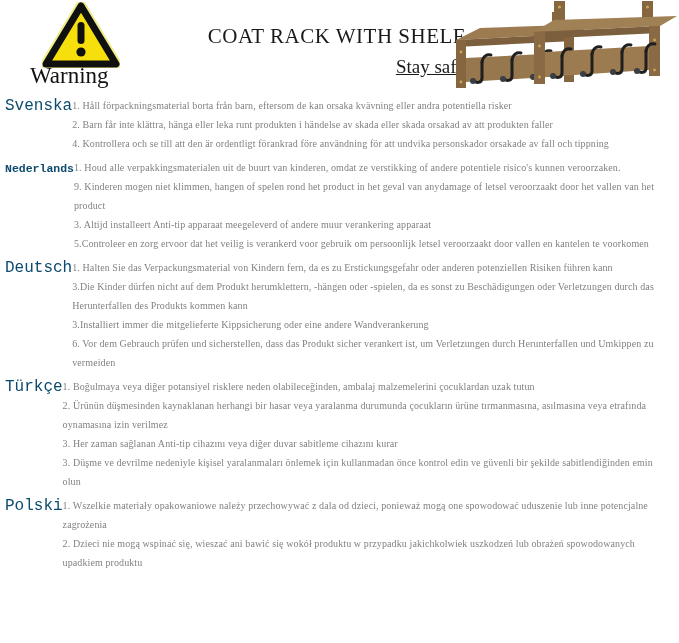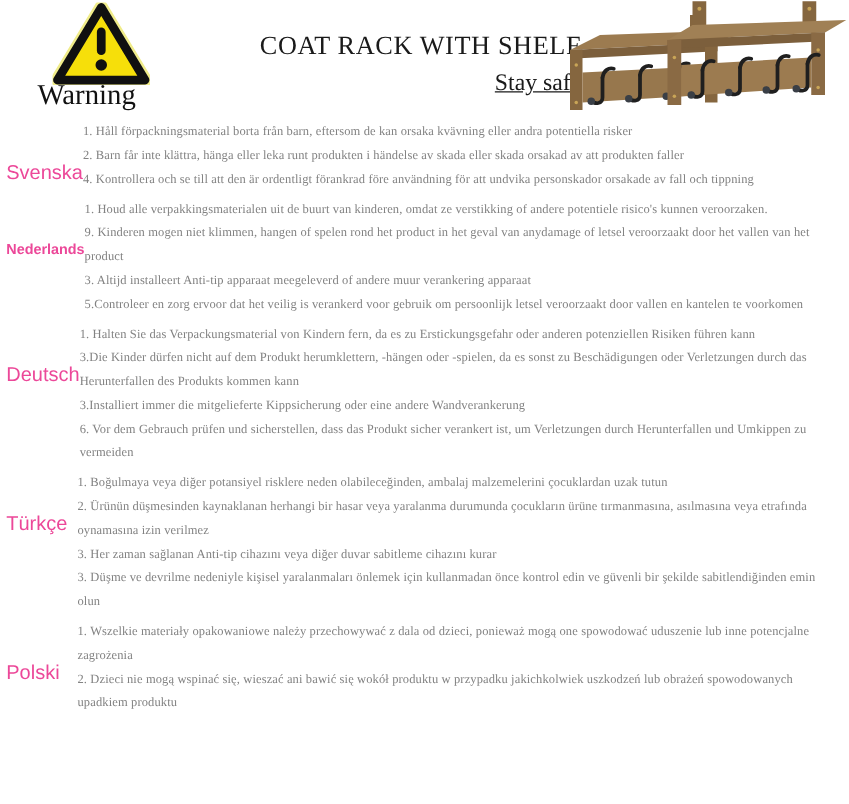--- a/index.html
+++ b/index.html
@@ -38,24 +38,23 @@
   .product-image {
     position: absolute; left: 452px; top: 0; width: 227px; height: 96px;
   }
 
   
   .sections { position: absolute; left: 0; top: 96px; width: 679px; }
   .section { display: flex; margin-bottom: 5px; }
   .section-label {
     flex: 0 0 62px;
     padding-left: 5px; padding-top: 1px;
-    font-family: Liberation Sans, sans-serif;
-    color: #ec4899; font-size: 16px; line-height: 19px;
+    font-family: Liberation Mono, monospace;
+    color: #0c4a6e; font-size: 16px; line-height: 19px;
     white-space: nowrap;
-    margin-top: 32px;
   }
   .section.label-small .section-label { font-size: 11.5px; font-weight: bold; }
   .section-items { flex: 0 0 594px; max-width: 594px; font-family: Liberation Serif, serif; }
   .section-items p {
     font-size: 10px; line-height: 19px; color: #828282;
     letter-spacing: 0.1px;
   }
 </style>
 </head>
 <body>

